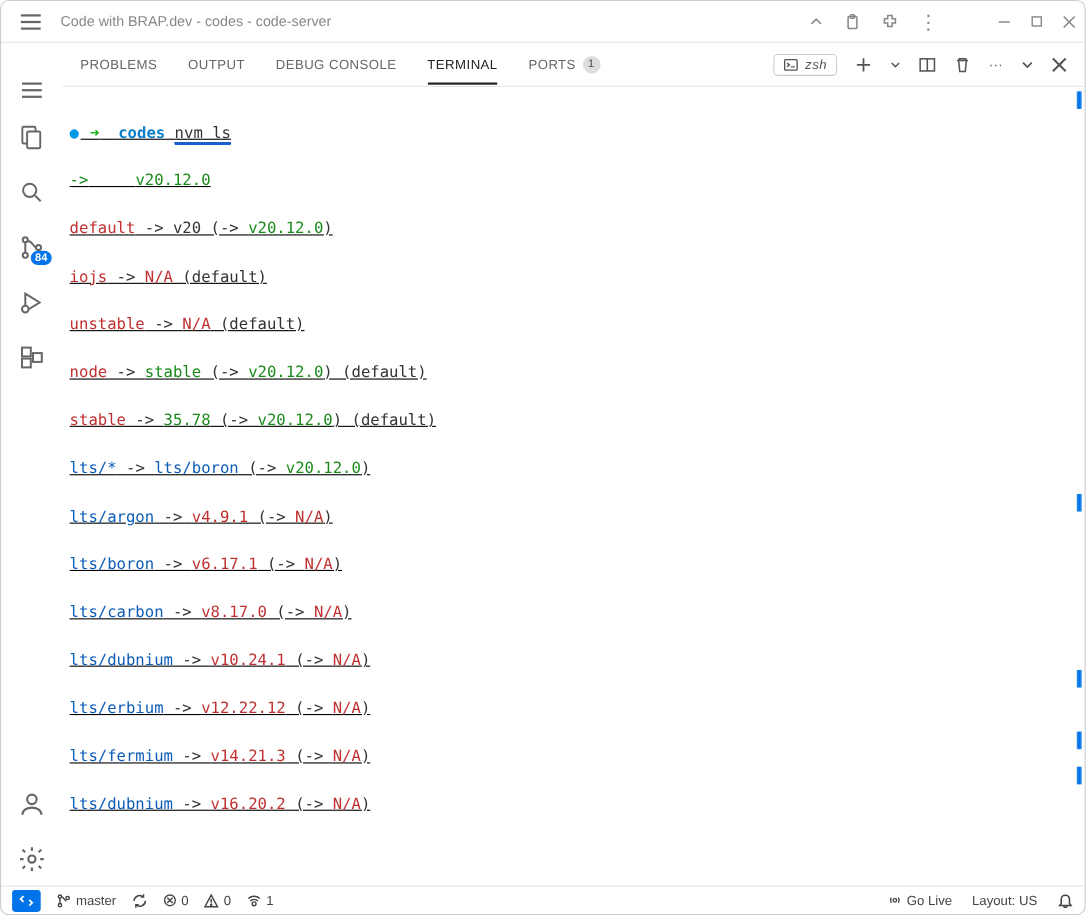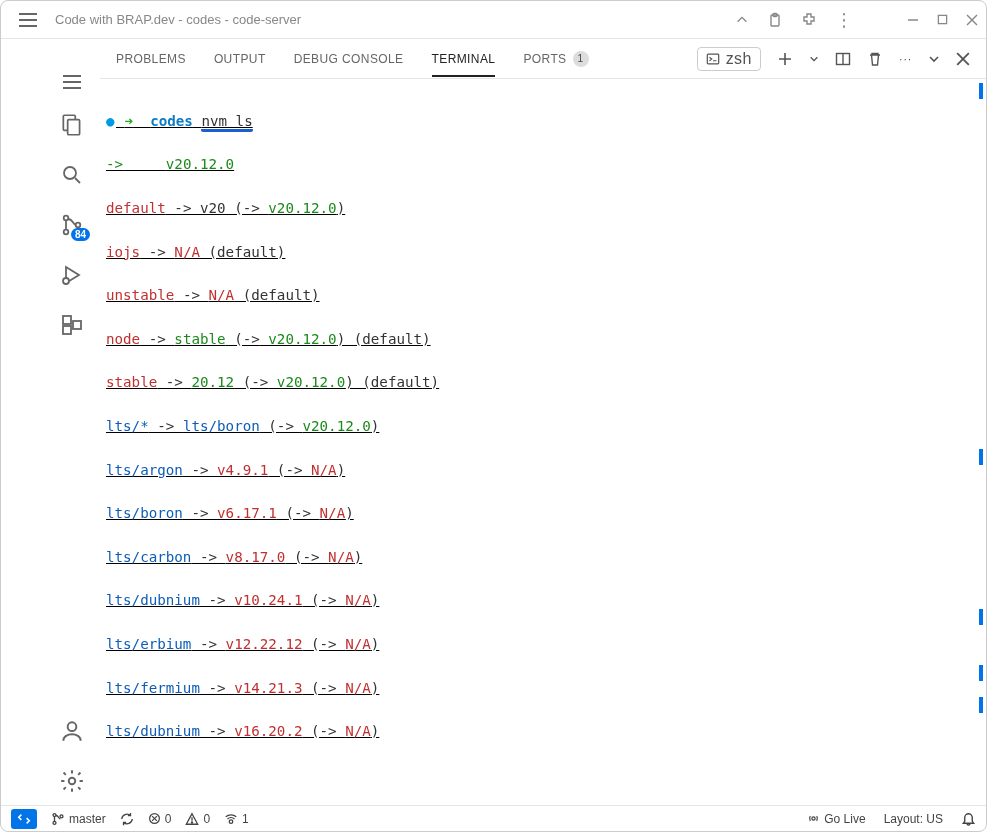--- a/index.html
+++ b/index.html
@@ -28,21 +28,20 @@
 .titlebar-icons span, .titlebar-icons svg { cursor: pointer; }
 .main-row { flex: 1; display: flex; min-height: 0; }
 .activity-bar {
   width: 56px;
   display: flex;
   flex-direction: column;
   align-items: center;
   padding-top: 14px;
   gap: 22px;
   color: #666;
-  margin-left: 43px;
 }
 .activity-bar .spacer { flex: 1; }
 .activity-icon { width: 28px; height: 28px; display: flex; align-items: center; justify-content: center; cursor: pointer; position: relative; }
 .badge { position:absolute; bottom:-2px; right:-4px; background:#0074e8; color:#fff; font-size:10px; border-radius:8px; padding:1px 4px; font-weight:600;}
 .editor-col { flex: 1; display: flex; flex-direction: column; min-width:0; }
 .panel-tabs {
   height: 40px;
   display: flex;
   align-items: center;
   border-bottom: 1px solid #e5e5e5;
@@ -51,21 +50,21 @@
   font-size: 12px;
   color: #666;
   letter-spacing: 0.4px;
 }
 .panel-tab { cursor: pointer; padding: 10px 0; position:relative; display:flex; align-items:center; gap:6px;}
 .panel-tab.active { color: #222; }
 .panel-tab.active::after { content:""; position:absolute; bottom:-1px; left:0; right:0; height:1.5px; background:#222;}
 .port-badge{ background:#ddd; color:#444; border-radius:50%; width:16px; height:16px; font-size:10px; display:flex; align-items:center; justify-content:center;}
 .panel-actions { margin-left:auto; display:flex; gap:16px; align-items:center; color:#555;}
 .panel-actions > * { cursor:pointer; }
-.shell-picker { display:flex; align-items:center; gap:6px; border:1px solid #ccc; padding:2px 8px; border-radius:4px; font-size:16px;}
+.shell-picker { display:flex; gap:6px; border:1px solid #ccc; padding:2px 8px; border-radius:4px; font-size:12px;font-style:italic;}
 .terminal {
   flex:1;
   font-family: "Menlo","Consolas",monospace;
   font-size: 14.2px;
   line-height: 21.8px;
   padding: 10px 6px 10px 6px;
   overflow-y:auto;
   white-space: pre;
   color: #333;
 }
@@ -245,21 +244,21 @@
     </div>
 
     <div class="term-wrap">
     <div class="terminal">
 <span class="tl"><span class="dot">●</span> <span class="arrow">➜</span>  <span class="cwd">codes</span> <span class="underline"><span>nvm ls</span></span></span>
 <span class="tl"><span class="g">-&gt;</span>     <span class="g">v20.12.0</span></span>
 <span class="tl"><span class="r">default</span><span> -&gt; v20 (-&gt; </span><span class="g">v20.12.0</span><span>)</span></span>
 <span class="tl"><span class="r">iojs</span><span> -&gt; </span><span class="r">N/A</span><span> (default)</span></span>
 <span class="tl"><span class="r">unstable</span><span> -&gt; </span><span class="r">N/A</span><span> (default)</span></span>
 <span class="tl"><span class="r">node</span><span> -&gt; </span><span class="g">stable</span><span> (-&gt;</span><span class="g"> v20.12.0</span><span>) (default)</span></span>
-<span class="tl"><span class="r">stable</span><span> -&gt; </span><span class="g">20.12</span><span> (-&gt;</span><span class="g"> v20.12.0</span><span>) (default)</span></span>
+<span class="tl"><span class="r">stable</span><span> -&gt; </span><span class="g">35.78</span><span> (-&gt;</span><span class="g"> v20.12.0</span><span>) (default)</span></span>
 <span class="tl"><span class="b">lts/*</span><span> -&gt; </span><span class="b">lts/boron</span><span> (-&gt; </span><span class="g">v20.12.0</span><span>)</span></span>
 <span class="tl"><span class="b">lts/argon</span> -&gt; <span class="r">v4.9.1</span> (-&gt; <span class="r">N/A</span>)</span>
 <span class="tl"><span class="b">lts/boron</span> -&gt; <span class="r">v6.17.1</span> (-&gt; <span class="r">N/A</span>)</span>
 <span class="tl"><span class="b">lts/carbon</span> -&gt; <span class="r">v8.17.0</span> (-&gt; <span class="r">N/A</span>)</span>
 <span class="tl"><span class="b">lts/dubnium</span> -&gt; <span class="r">v10.24.1</span> (-&gt; <span class="r">N/A</span>)</span>
 <span class="tl"><span class="b">lts/erbium</span> -&gt; <span class="r">v12.22.12</span> (-&gt; <span class="r">N/A</span>)</span>
 <span class="tl"><span class="b">lts/fermium</span> -&gt; <span class="r">v14.21.3</span> (-&gt; <span class="r">N/A</span>)</span>
 <span class="tl"><span class="b">lts/dubnium</span> -&gt; <span class="r">v16.20.2</span> (-&gt; <span class="r">N/A</span>)</span>
 
 

